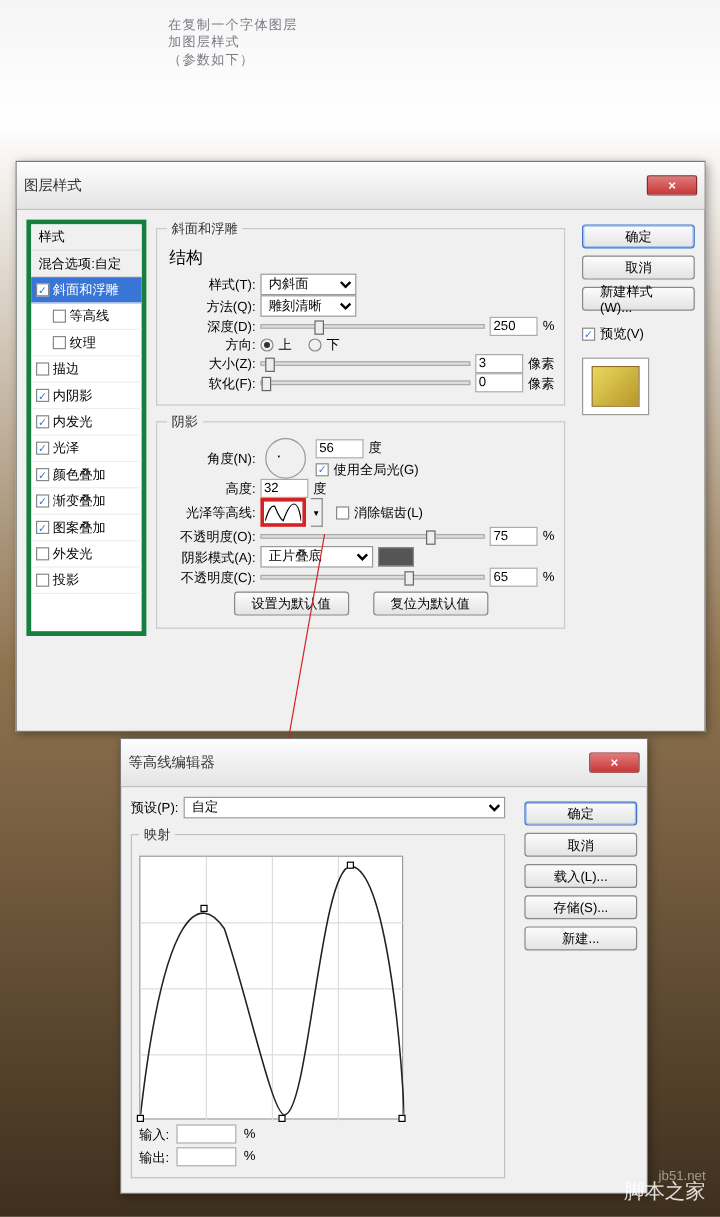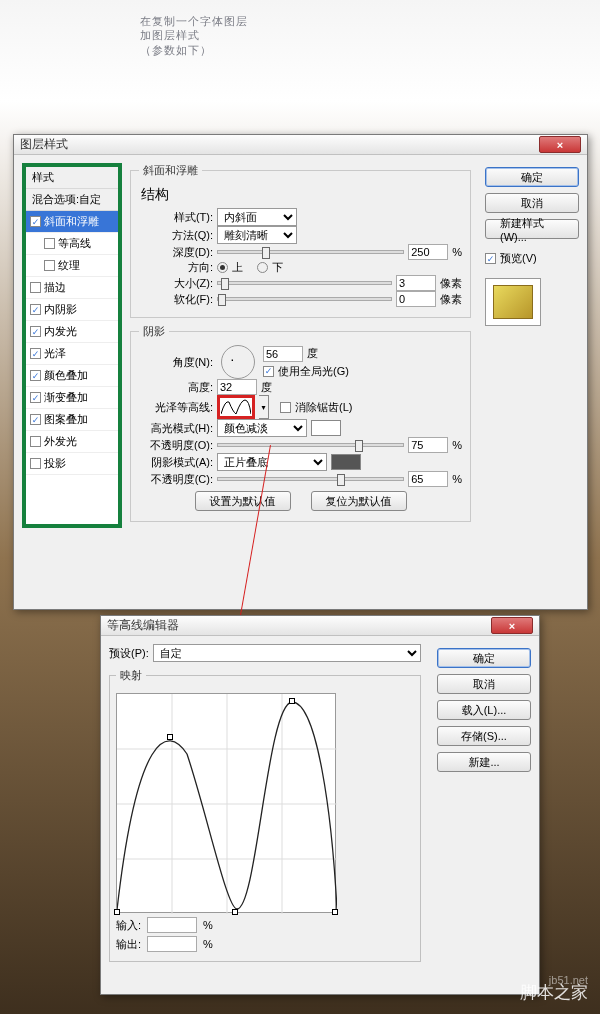--- a/index.html
+++ b/index.html
@@ -1,20 +1,20 @@
 <!DOCTYPE html>
 <html><head>
 <meta charset="utf-8">
 <style>
 * { box-sizing: border-box; margin: 0; padding: 0; font-family: "Microsoft YaHei", SimSun, sans-serif; font-size: 11px; }
 body { width: 600px; height: 1014px; background: linear-gradient(180deg, #f5f5f5 0%, #fff 10%, #8f734f 55%, #3e2f1e 100%); position: relative; }
 .caption { position: absolute; top: 14px; left: 140px; color: #7a7c85; font-size: 22px; line-height: 1.3; letter-spacing: 1px; }
 
 .dialog { position: absolute; background: #f0f0f0; border: 1px solid #7a7a7a; box-shadow: 2px 2px 8px rgba(0,0,0,.4); }
-.titlebar { height: 20px; background: linear-gradient(180deg, #fdfdfd, #e4e4e4); border-bottom: 1px solid #c0c0c0; display: flex; align-items: center; padding: 0 6px; }
+.titlebar { height: 40px; background: linear-gradient(180deg, #fdfdfd, #e4e4e4); border-bottom: 1px solid #c0c0c0; display: flex; align-items: center; padding: 0 6px; }
 .titlebar span.t { font-size: 12px; color: #333; }
 .titlebar .spacer { flex: 1; }
 .close-btn { width: 42px; height: 17px; background: linear-gradient(180deg, #e07a7a, #c93737); border: 1px solid #8a2c2c; border-radius: 2px; color: #fff; display: flex; align-items: center; justify-content: center; font-weight: bold; cursor: pointer; }
 
 
 .d1 { top: 134px; left: 13px; width: 575px; height: 476px; }
 .d1-body { display: flex; padding: 8px; }
 .style-list { width: 100px; border: 4px solid #15803d; background: #fff; }
 .style-list .hdr { background: #f0f0f0; padding: 3px 6px; border-bottom: 1px solid #d9d9d9; }
 .style-list .item { display: flex; align-items: center; padding: 3px 4px; gap: 3px; border-bottom: 1px solid #eee; }
@@ -203,35 +203,30 @@
           <span class="lbl">光泽等高线:</span>
           <div class="gloss-thumb">
               <svg viewBox="0 0 30 18">
                 <path d="M0 16 Q4 2 8 4 Q12 14 15 16 Q20 2 24 2 Q28 2 30 16" stroke="#000" fill="none"></path>
               </svg>
             </div>
           <div class="gloss-dd">▾</div>
           &nbsp;<span class="cb"></span><span>消除锯齿(L)</span>
         </div>
         <div class="row">
-            <span class="lbl">高光模式(H):</span>
-            <select class="combo" style="width:90px"><option>颜色减淡</option></select>
-            <div class="swatch" style="background:#fff"></div>
-          </div>
-        <div class="row">
             <span class="lbl">不透明度(O):</span>
             <div class="slider">
               <div class="thumb" style="left:74%"></div>
             </div>
             <input class="num" value="75" style="">
             <span>%</span>
           </div>
         <div class="row">
             <span class="lbl">阴影模式(A):</span>
-            <select class="combo" style="width:110px"><option>正片叠底</option></select>
+            <select class="combo" style="width:94px"><option>正片叠底</option></select>
             <div class="swatch" style="background:#555"></div>
           </div>
         <div class="row">
             <span class="lbl">不透明度(C):</span>
             <div class="slider">
               <div class="thumb" style="left:64%"></div>
             </div>
             <input class="num" value="65" style="">
             <span>%</span>
           </div>

